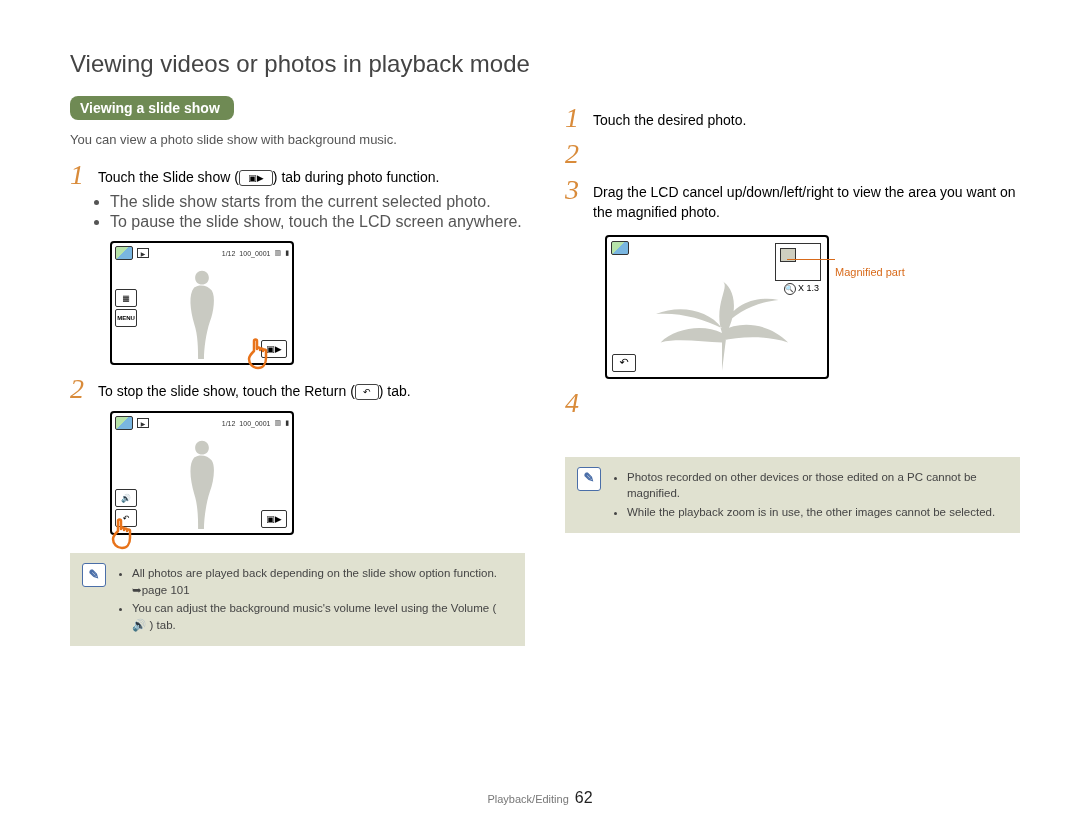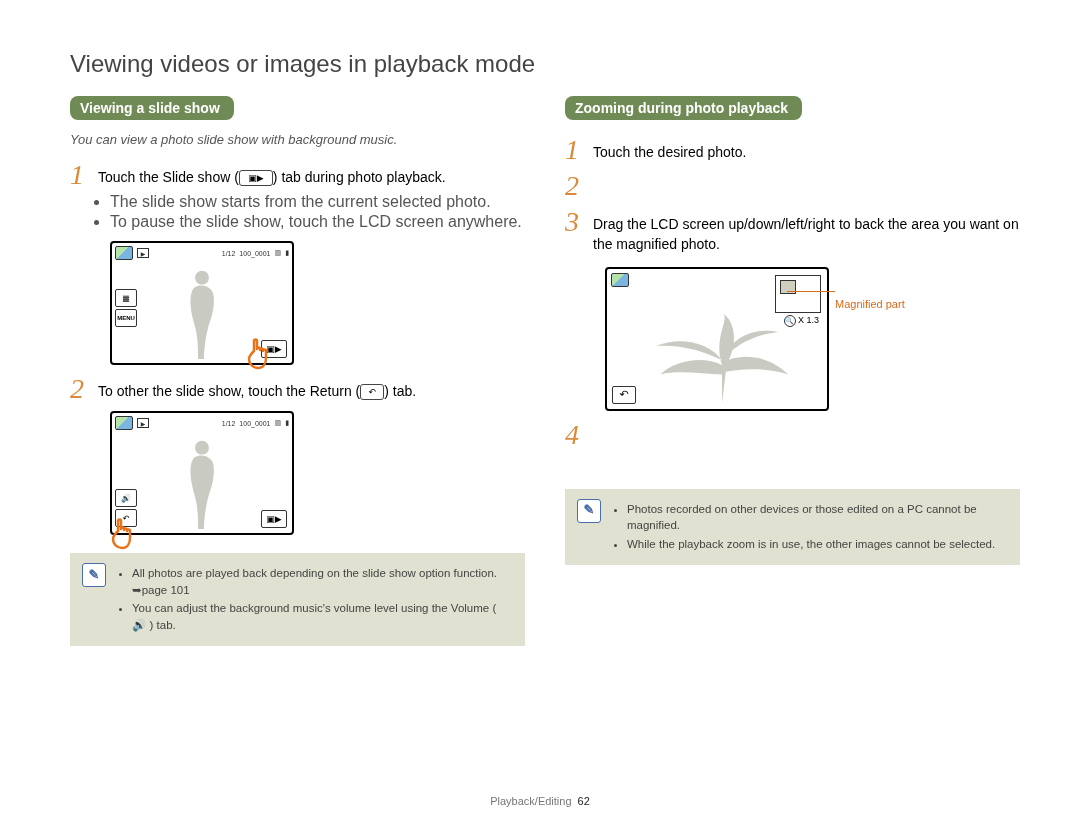--- a/index.html
+++ b/index.html
@@ -36,21 +36,20 @@
     font-size: 14px;
     font-weight: bold;
     padding: 4px 14px 4px 10px;
     border-radius: 8px;
     margin-bottom: 8px;
   }
   .intro {
     font-size: 13px;
     color: #555;
     margin: 4px 0 14px 0;
-    font-style: italic;
   }
   .step {
     display: flex;
     align-items: flex-start;
     margin: 8px 0 2px 0;
   }
   .step-num {
     font-family: "Times New Roman", serif;
     font-style: italic;
     font-size: 28px;
@@ -153,21 +152,21 @@
   .note-box ul{list-style:disc;margin:0;padding-left:16px;}
   .note-box li{margin:2px 0;}
   .footer {
     position:absolute;
     bottom:18px;
     left:0;right:0;
     text-align:center;
     font-size:11px;
     color:#777;
   }
-  .footer .pg{color:#222;font-size:11px;margin-left:6px;}
+  .footer .pg{color:#222;font-size:16px;margin-left:6px;}
   .inline-ico {
     display:inline-flex;align-items:center;justify-content:center;
     width:28px;height:14px;
     border:1px solid #444;border-radius:3px;
     font-size:9px;vertical-align:middle;
     padding:0 2px;
   }
   .inline-ico.small{width:18px;}
   .zoom-lcd {
     width:220px;height:140px;border:2px solid #000;border-radius:4px;
@@ -195,32 +194,32 @@
   }
   .ret-btn{
     position:absolute;left:5px;bottom:5px;width:22px;height:16px;border:1px solid #333;border-radius:2px;
     display:flex;align-items:center;justify-content:center;font-size:11px;background:#fff;
   }
 </style>
 </head>
 <body>
 
 <div class="page">
-  <div class="page-title">Viewing videos or images in playback mode</div>
+  <div class="page-title">Viewing videos or photos in playback mode</div>
 
   <div class="cols">
 
     <div class="col">
       <div class="section-pill">Viewing a slide show</div>
       <div class="intro">You can view a photo slide show with background music.</div>
 
       <div class="step">
         <div class="step-num">1</div>
         <div class="step-body">
-          <span>Touch the Slide show (</span><span class="inline-ico">▣▶</span><span>) tab during photo playback.</span>
+          <span>Touch the Slide show (</span><span class="inline-ico">▣▶</span><span>) tab during photo function.</span>
         </div>
       </div>
       <ul class="sub-bullets">
         <li>The slide show starts from the current selected photo.</li>
         <li>To pause the slide show, touch the LCD screen anywhere.</li>
       </ul>
 
       <div class="lcd-wrap">
         <div class="lcd">
           <div class="lcd-top">
@@ -244,21 +243,21 @@
         <div class="hand" style="left:130px;top:90px">
           <svg viewBox="0 0 40 40">
               <path fill="none" stroke="#e8731a" stroke-width="2.5" stroke-linejoin="round" d="M14 20v-10c0-2 3-2 3 0v8c0-2 3-2 3 0v1c0-2 3-2 3 0v1c0-2 3-2 3 0v7c0 6-3 10-8 10s-9-4-9-9c0-3 2-5 5-8z"></path>
             </svg>
         </div>
       </div>
 
       <div class="step">
         <div class="step-num">2</div>
         <div class="step-body">
-          <span>To other the slide show, touch the Return (</span><span class="inline-ico small">↶</span><span>) tab.</span>
+          <span>To stop the slide show, touch the Return (</span><span class="inline-ico small">↶</span><span>) tab.</span>
         </div>
       </div>
 
       <div class="lcd-wrap">
         <div class="lcd">
           <div class="lcd-top">
             <span class="lcd-photo-ico"></span>
             <span class="play-ico">▶</span>
             <span class="spacer"></span>
             <span>1/12</span>
@@ -285,34 +284,33 @@
       <div class="note-box">
         <div class="note-ico">✎</div>
         <ul>
           <li><span>All photos are played back depending on the slide show option function. ➥page 101</span></li>
           <li><span>You can adjust the background music's volume level using the Volume ( 🔊 ) tab.</span></li>
         </ul>
       </div>
     </div>
 
     <div class="col">
-      <div class="section-pill">Zooming during photo playback</div>
 
       <div class="step">
         <div class="step-num">1</div>
         <div class="step-body">Touch the desired photo.</div>
       </div>
 
       <div class="step">
         <div class="step-num">2</div>
       </div>
 
       <div class="step">
         <div class="step-num">3</div>
-        <div class="step-body">Drag the LCD screen up/down/left/right to back the area you want on the magnified photo.</div>
+        <div class="step-body">Drag the LCD cancel up/down/left/right to view the area you want on the magnified photo.</div>
       </div>
 
       <div style="position:relative">
         <div class="zoom-lcd">
           <div style="position:absolute;top:4px;left:4px" class="lcd-photo-ico"></div>
           <div class="palm">
             <svg viewBox="0 0 180 100">
                 <g fill="#c9cac2">
                   <path d="M90 100V60c-10-30 10-50 0-55 10 5 20 25 5 55M90 60c-20-10-50-5-65 10 20-5 45 0 65 0M90 58c20-12 50-8 70 12-25-8-52-6-70-2M90 55c-15-20-45-25-70-15 25-2 50 5 70 15M90 55c10-25 35-35 60-30-22 2-45 12-60 30"></path>
                 </g>

